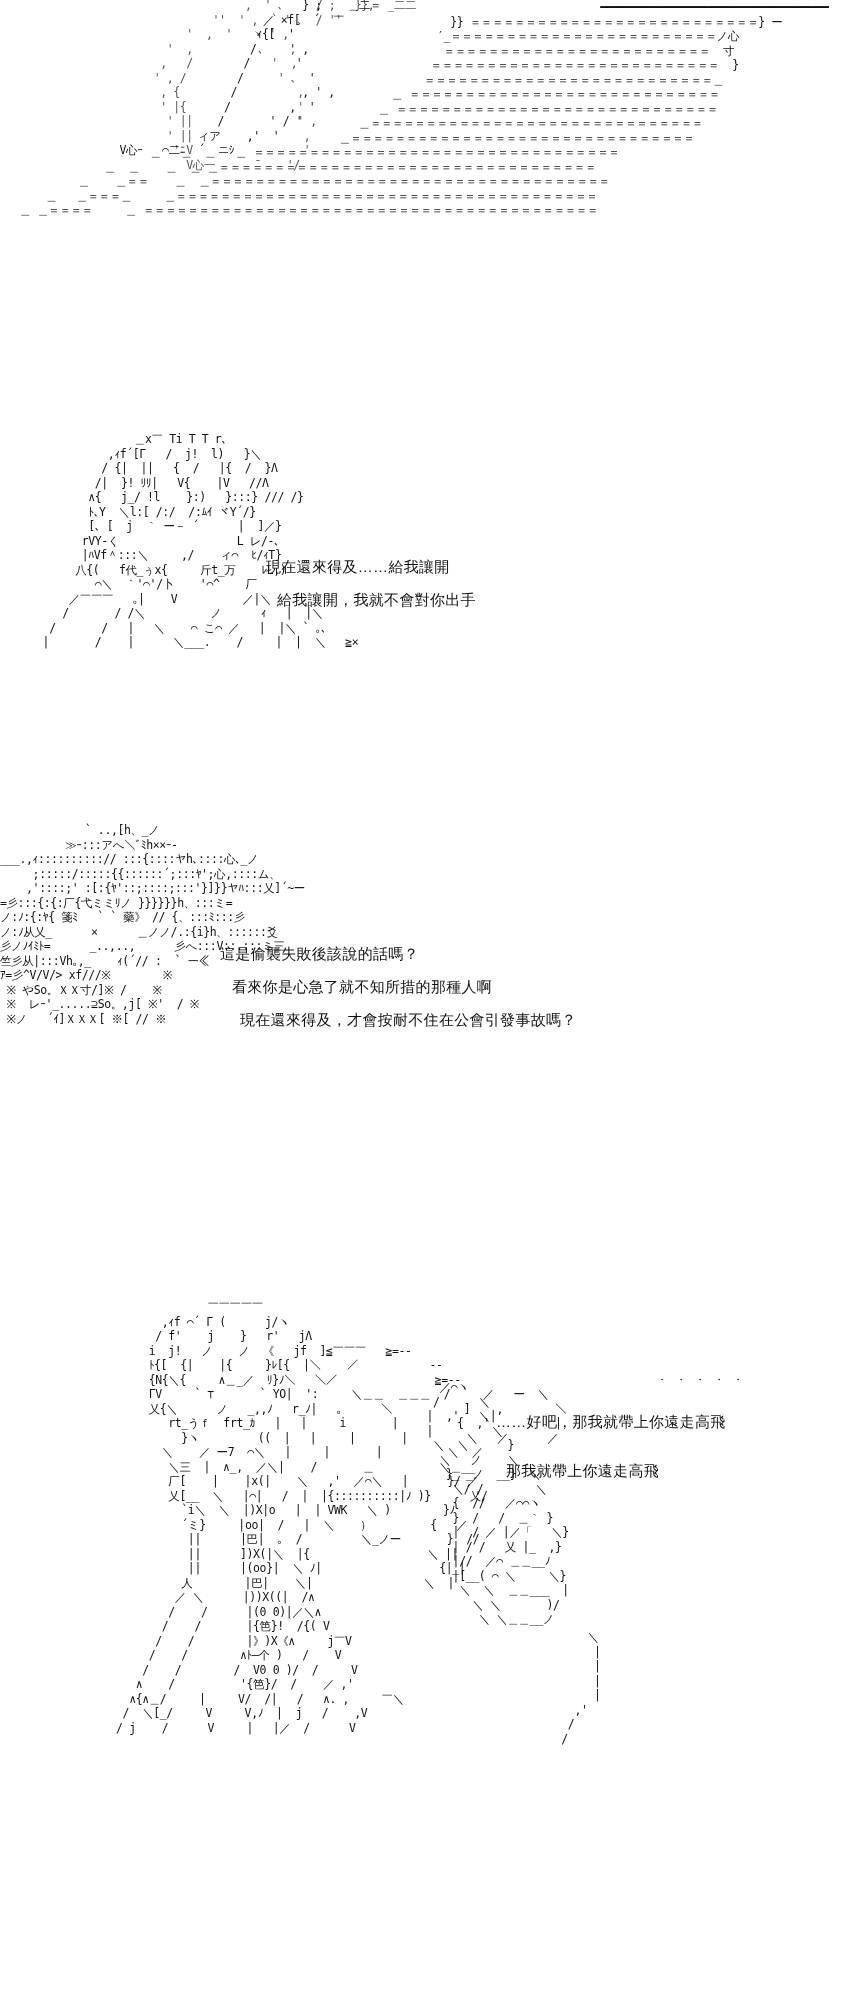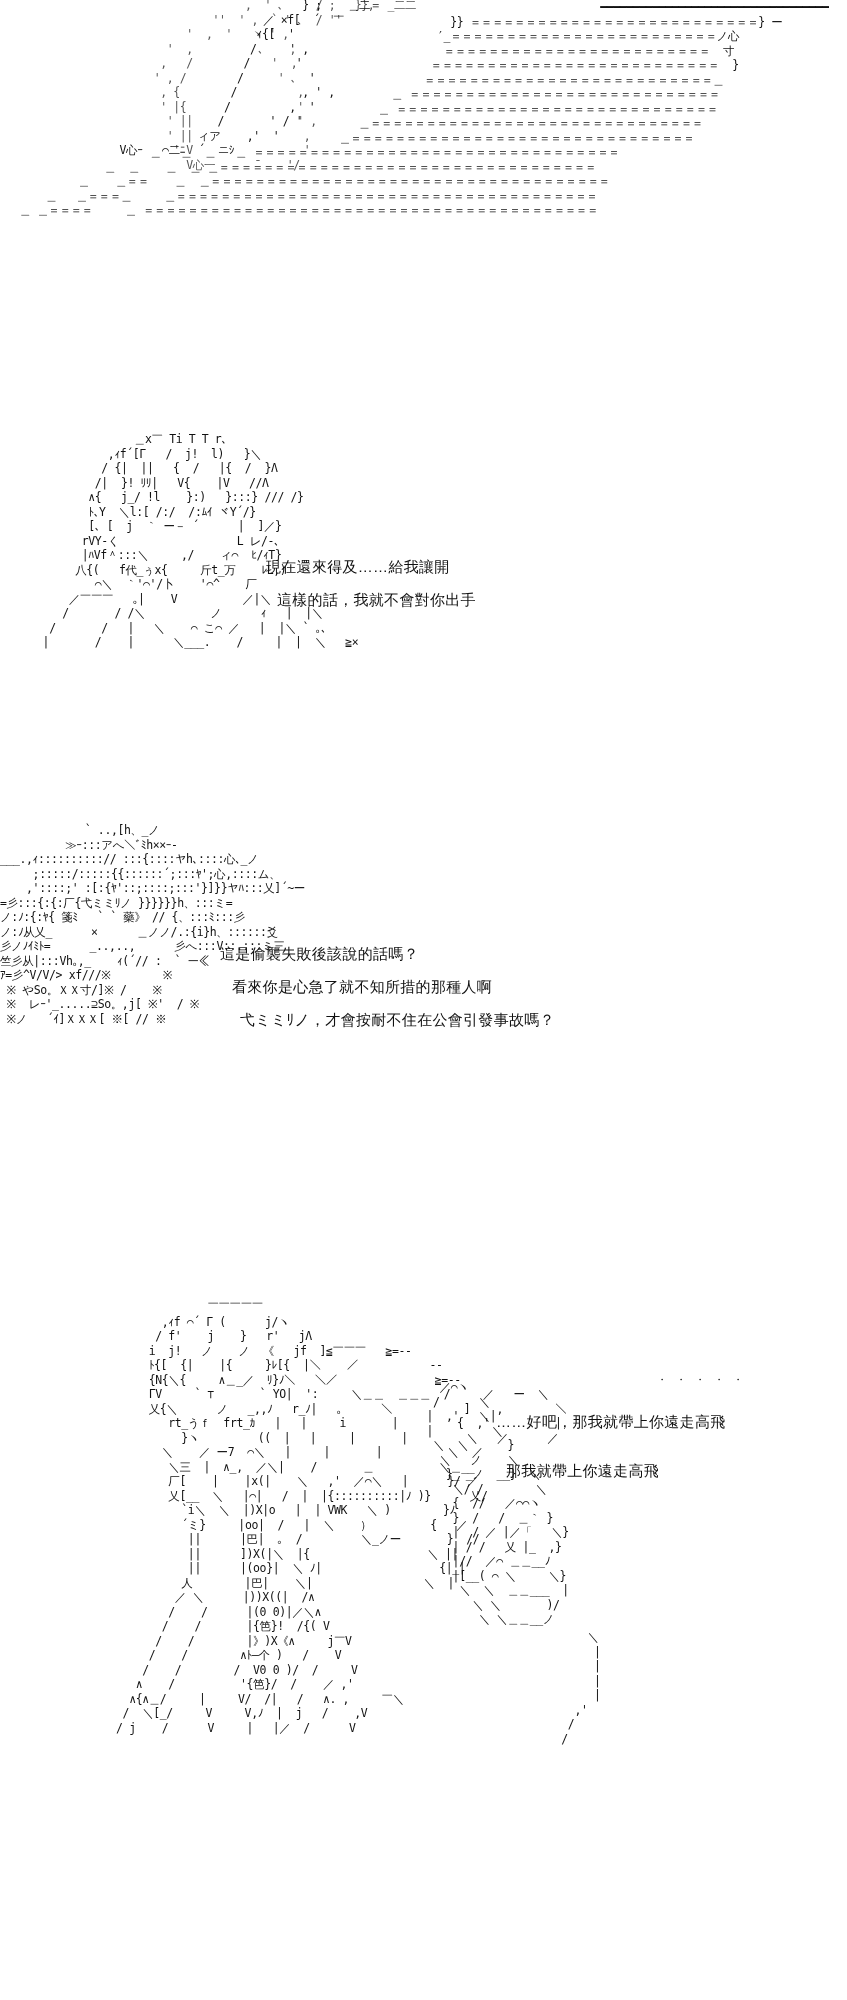--- a/index.html
+++ b/index.html
@@ -72,42 +72,42 @@
            rVY-く                  L レ/-､
            |ﾊVf＾:::＼     ,/    ィ⌒  ﾋ/ｨT}
           八{(   f代_ぅx{     斤t_万    ﾚL,)
              ⌒＼  ｀'⌒'/卜    '⌒^    厂
          ／￣￣￣   ｡|    V          ／|＼
         /       / /＼          ノ      ｨ   |  |＼
       /       /   |   ＼    ⌒ こ⌒ ／   |  |＼ ` ｡､
      |       /    |      ＼___.    /     |  |  ＼   ≧×
 </pre>
 <div class="dialog" style="left:266px; top:94px;">現在還來得及……給我讓開</div>
-<div class="dialog" style="left:277px; top:127px;">這樣的話，我就不會對你出手</div>
+<div class="dialog" style="left:277px; top:127px;">給我讓開，我就不會對你出手</div>
 </div>
 
 <div class="panel" style="top:823px; height:260px;">
 <pre class="aa" style="left:0px; top:0px;">             ` ..,[h、_ノ
           ≫ｰ:::アへ＼ﾞﾐh××ｰ-
 ___.,ｨ::::::::::// :::{::::ヤh､::::心､_ノ
      ;:::::/:::::{{::::::´;:::ﾔ';心,::::ム、
     ,'::::;' :[:{ﾔ'::;::::;:::'}]}}ヤﾊ:::乂]´~ー
 =彡:::{:{:厂{弋ミミﾘノ }}}}}}h、:::ミ=
 ノ:ﾉ:{:ﾔ{ 箋ﾐ   ` ` 藥》 // {、:::ﾐ:::彡
 ノ:ﾉ从乂_      ×      ＿ノノ/.:{i}h、::::::爻
 彡ノﾉｲﾐﾄ=      _..,..,      彡へ:::V::.:::ミ三
 竺彡从|:::Vh｡,_    ｨ(´// :  ` ー≪
 ｱ=彡^V/V/&gt; xf///※        ※
  ※ やSo。ＸＸ寸/]※ /    ※
  ※  レｰ'_.....⊇So。,j[ ※'  / ※
  ※ノ   ´ｲ]ＸＸＸ[ ※[ // ※
 </pre>
 <div class="dialog" style="left:220px; top:90px;">這是偷襲失敗後該說的話嗎？</div>
 <div class="dialog" style="left:232px; top:123px;">看來你是心急了就不知所措的那種人啊</div>
-<div class="dialog" style="left:240px; top:156px;">弋ミミﾘノ，才會按耐不住在公會引發事故嗎？</div>
+<div class="dialog" style="left:240px; top:156px;">現在還來得及，才會按耐不住在公會引發事故嗎？</div>
 </div>
 
 <div class="panel" style="top:1300px; height:700px;">
 <pre class="aa" style="left:90px; top:0px;">                  ￣￣￣￣￣
            ,ｨf ⌒´ Γ (      j/ヽ
           / f'    j    }   r'   jΛ
          i  j!   ノ    ノ  《   jf  ]≦￣￣￣   ≧=-‐
          ﾄ{[  {|    |{     }ﾚ[{  |＼    ／           --
          {N{＼{     ∧＿_／  ﾘ}ﾉ＼   ＼／               ≧=-‐
          ΓV     ` ⊤       ` YO|  ':     ＼＿＿  ＿＿＿  /     ／   ー  ＼

